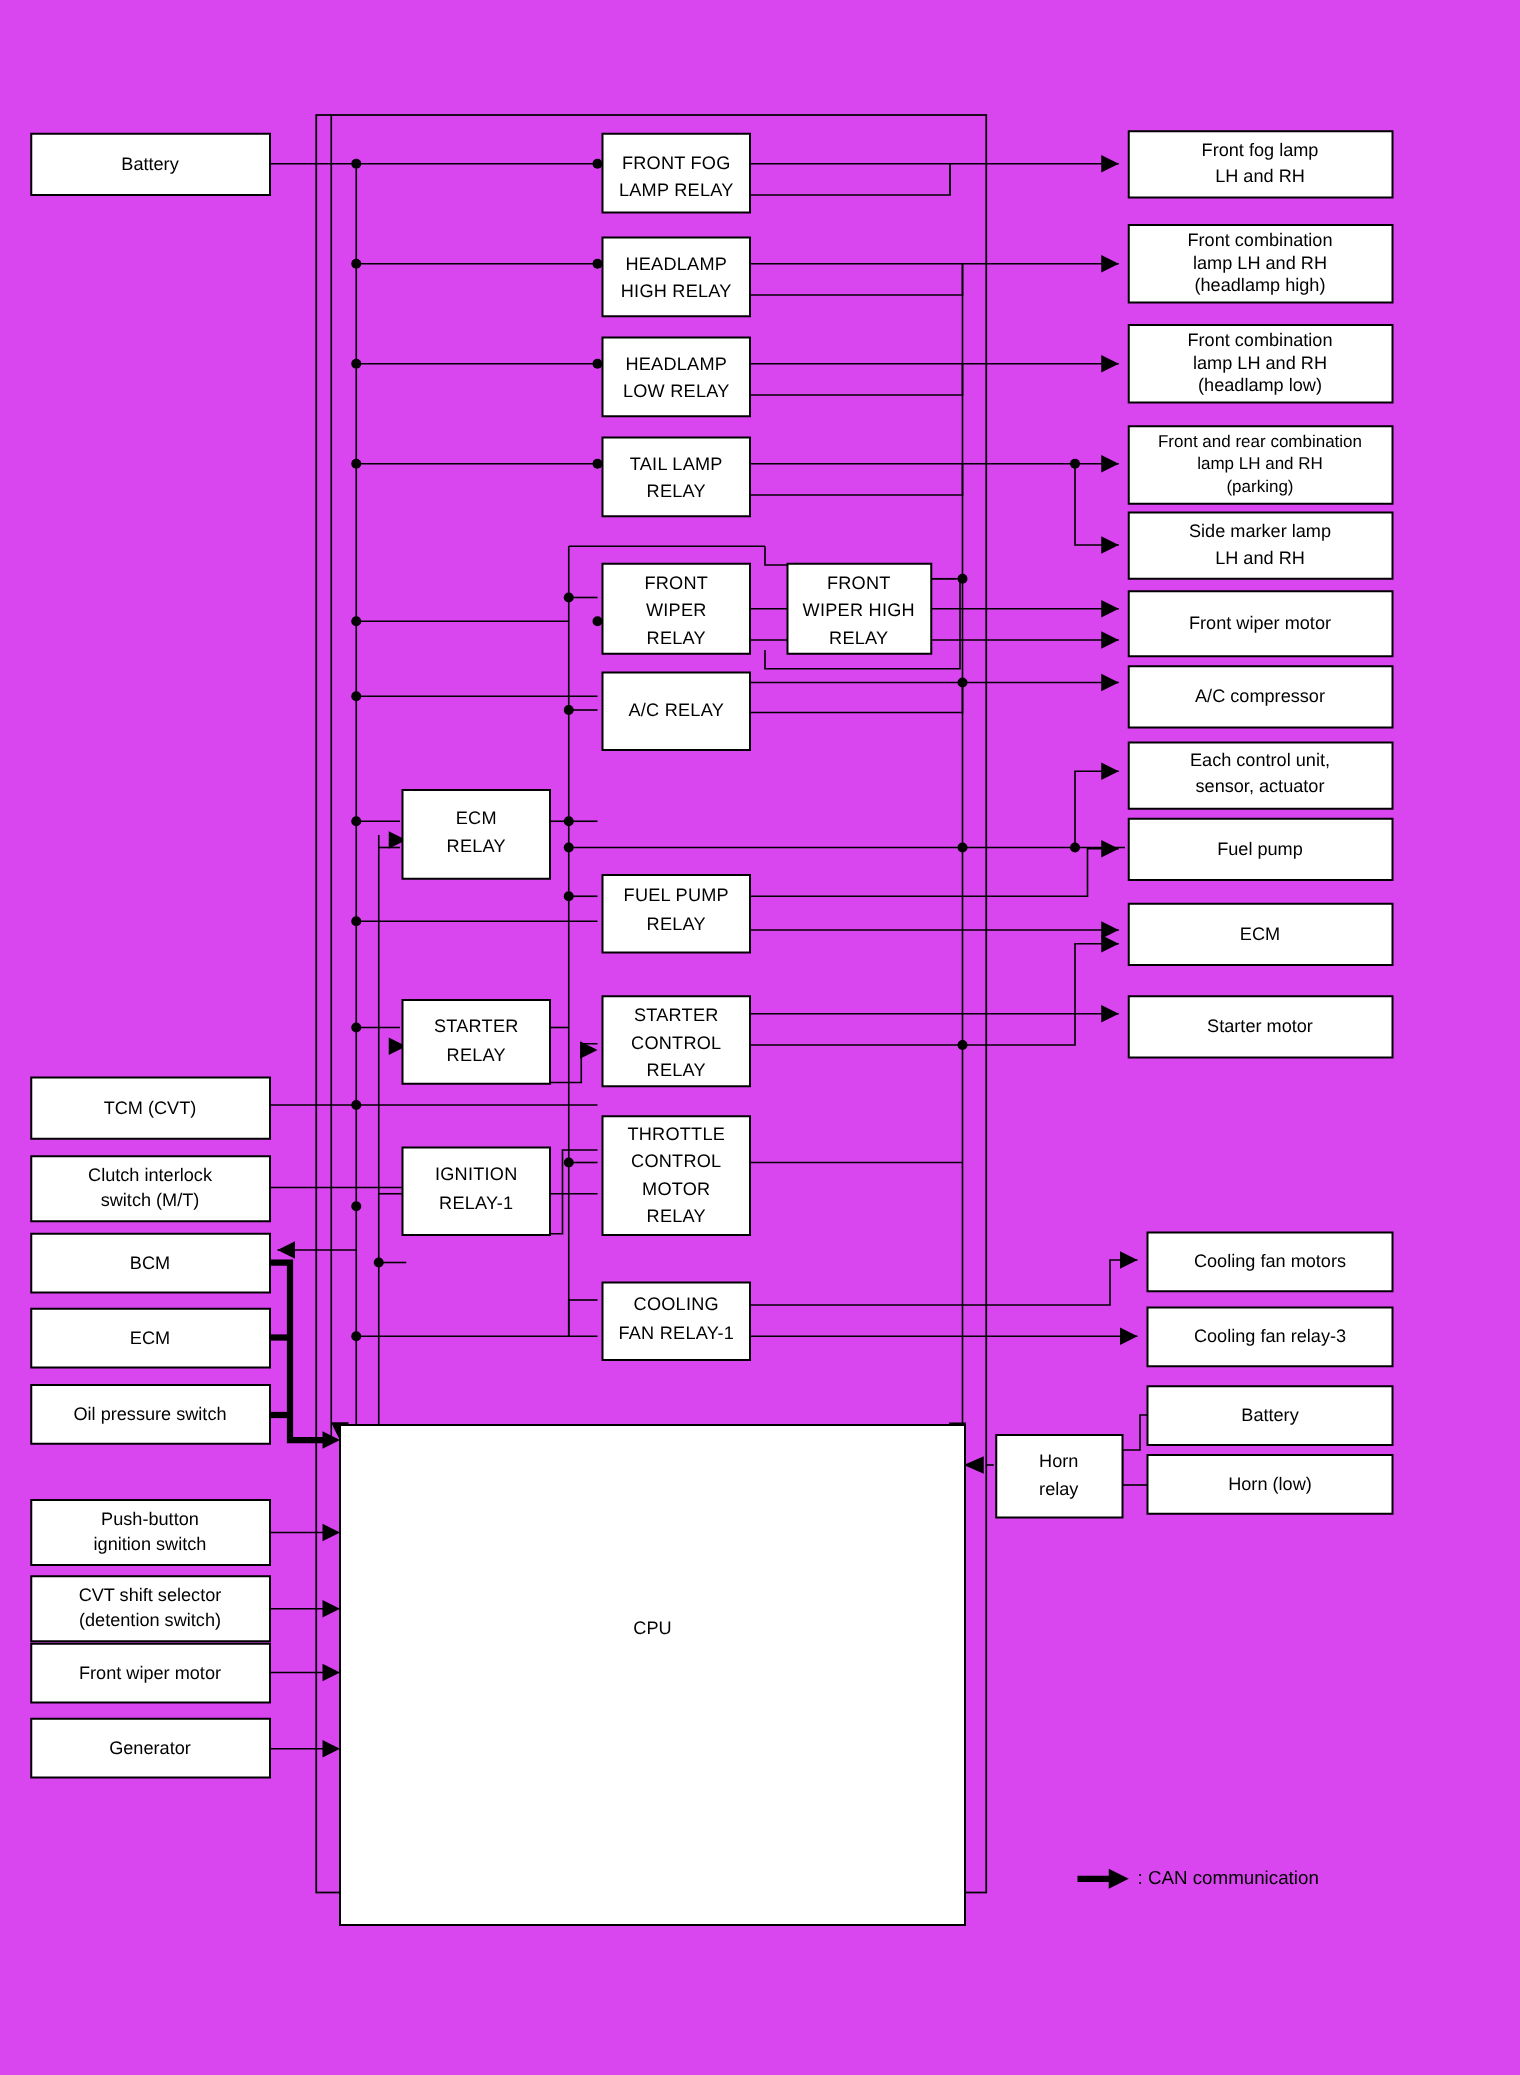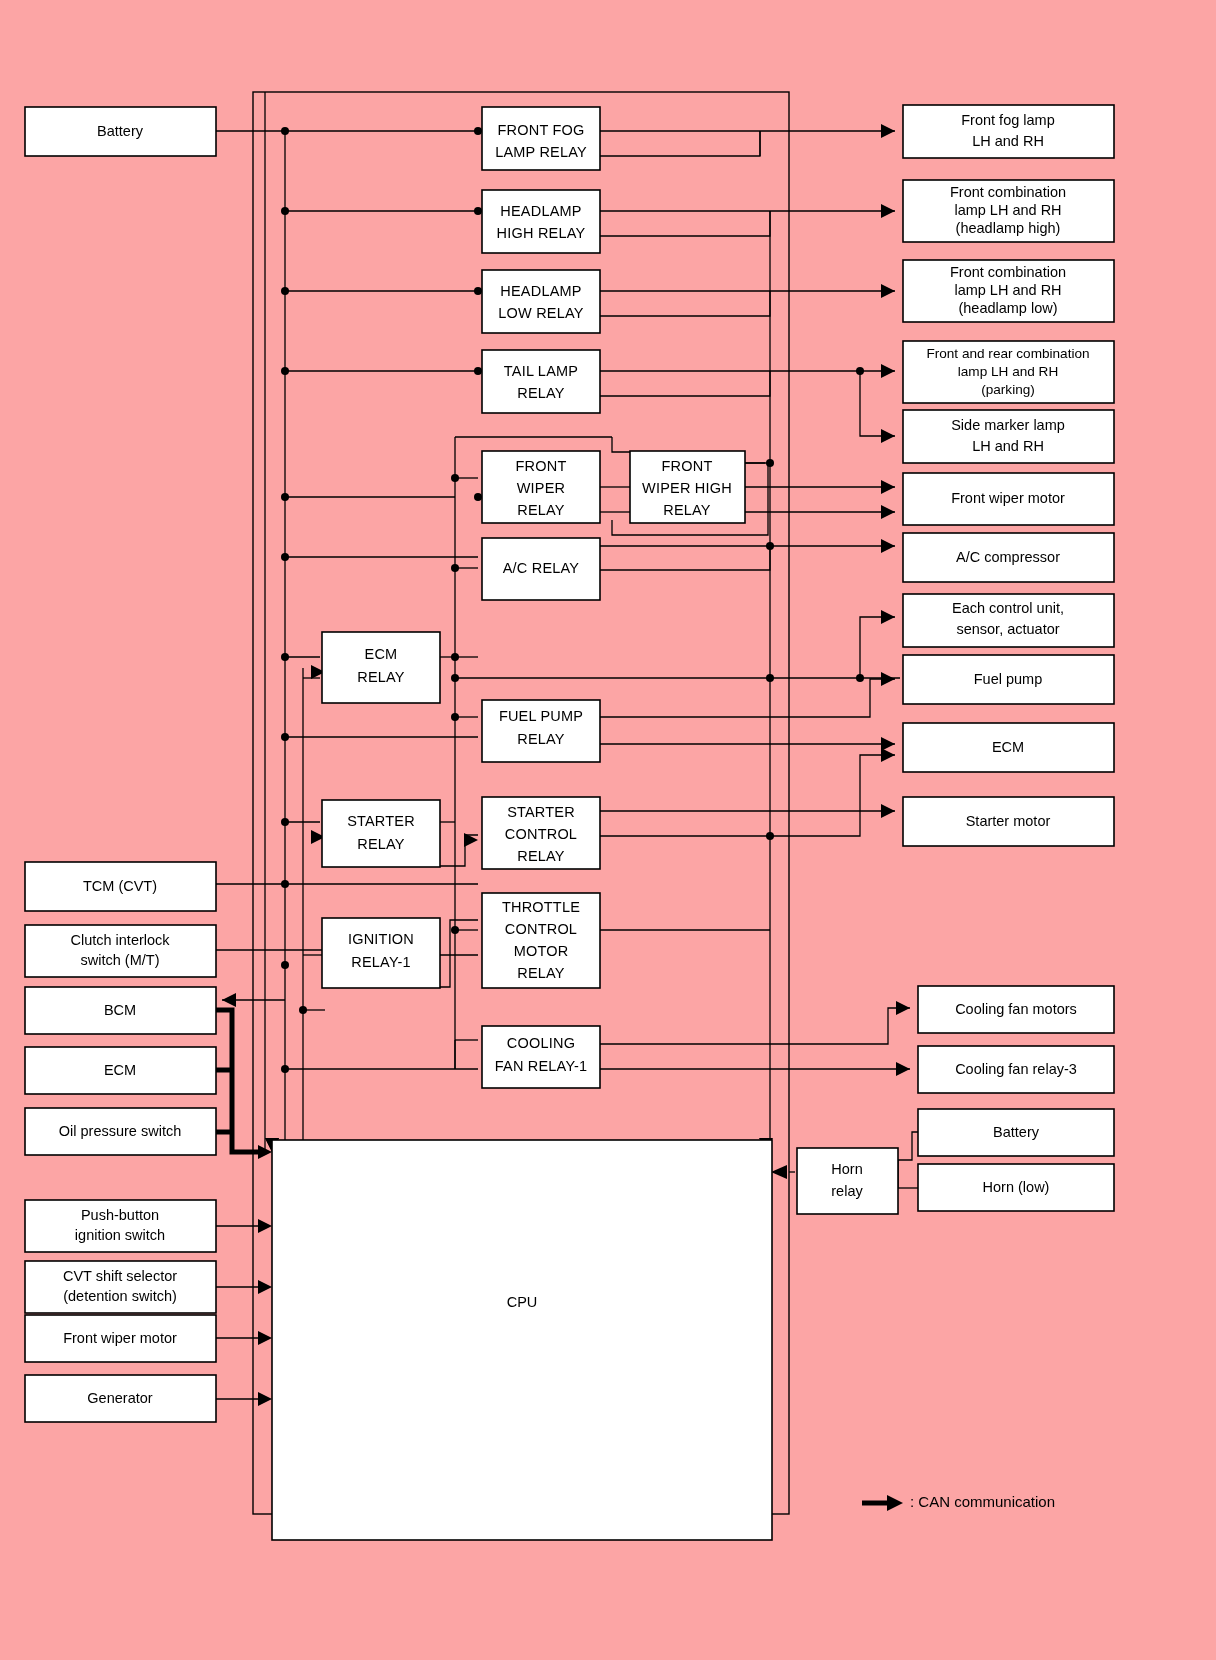--- a/index.html
+++ b/index.html
@@ -1,17 +1,17 @@
 <!DOCTYPE html>
 <html><head>
 <meta charset="utf-8">
 <style>
   html,body{margin:0;padding:0;background:#fff;}
   body{font-family:"Liberation Sans", sans-serif;}
-  #stage{position:relative;width:1216px;height:1660px;background:#fca5a5;overflow:hidden;text-align:center;}
+  #stage{position:relative;width:1216px;height:1660px;background:#d946ef;overflow:hidden;text-align:center;}
   svg{position:absolute;left:0;top:0;width:1216px;height:1660px;}
   .bx{fill:#fff;stroke:#000;stroke-width:1.6;}
   .bx-thin{fill:none;stroke:#000;stroke-width:1.4;}
   .ln{stroke:#000;stroke-width:1.3;fill:none;}
   .ln-thick{stroke:#000;stroke-width:5;fill:none;}
   .lbl{font-family:"Liberation Sans", sans-serif;font-size:14.5px;fill:#000;text-anchor:middle;dominant-baseline:middle;}
   .lbl-cap{font-family:"Liberation Sans", sans-serif;font-size:14.5px;fill:#000;text-anchor:middle;dominant-baseline:middle;letter-spacing:0.2px;}
   .lbl-sm{font-family:"Liberation Sans", sans-serif;font-size:13.6px;fill:#000;text-anchor:middle;dominant-baseline:middle;}
   .lgd{font-family:"Liberation Sans", sans-serif;font-size:15px;fill:#000;dominant-baseline:middle;}
   .dot{fill:#000;}

